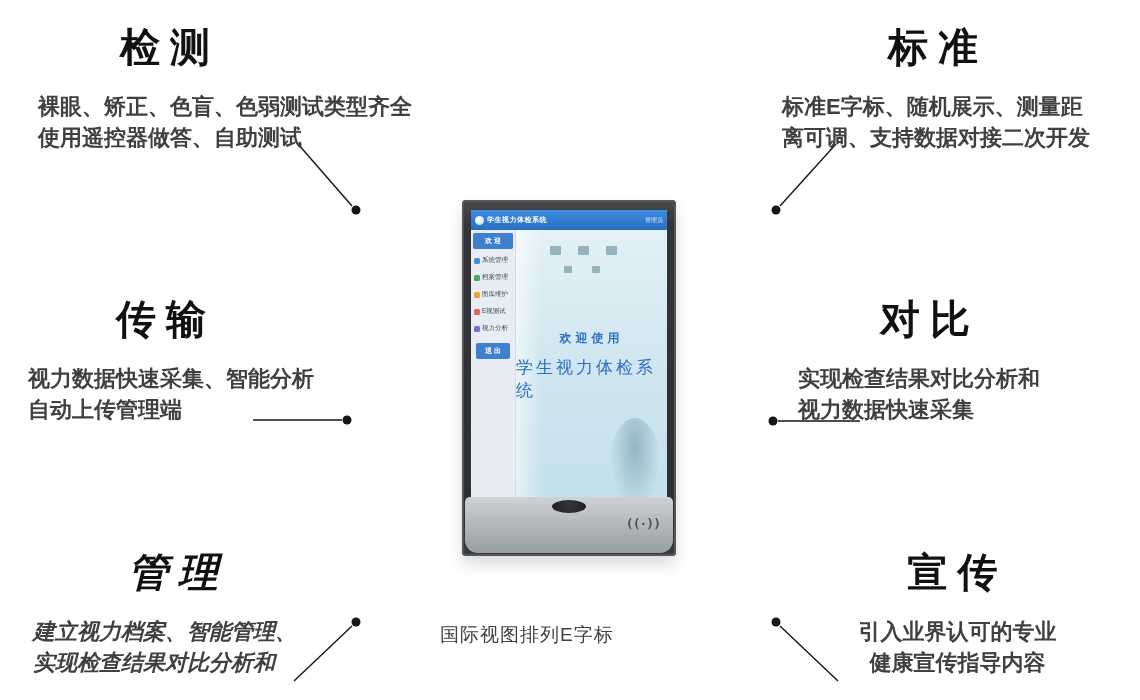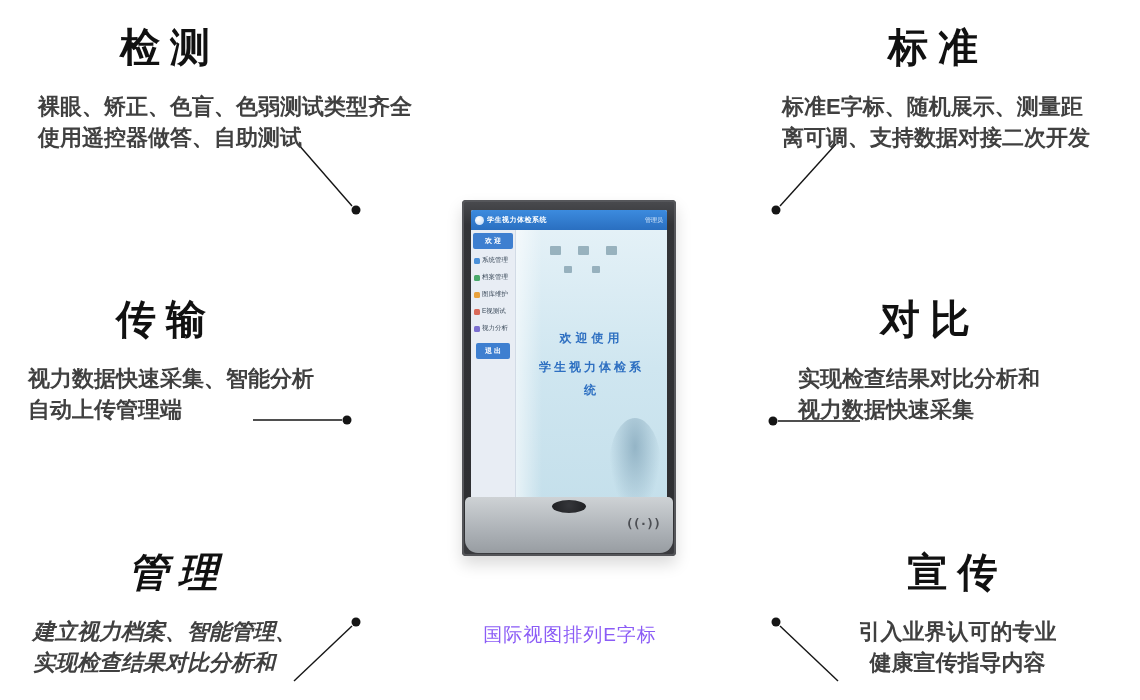--- a/index.html
+++ b/index.html
@@ -52,30 +52,30 @@
   .mark{position:absolute;background:#70919f;opacity:.65;border-radius:1px;}
   .mk1{top:16px;left:34px;width:11px;height:9px;}
   .mk2{top:16px;left:62px;width:11px;height:9px;}
   .mk3{top:16px;left:90px;width:11px;height:9px;}
   .mk4{top:36px;left:48px;width:8px;height:7px;}
   .mk5{top:36px;left:76px;width:8px;height:7px;}
   .fig{position:absolute;right:6px;bottom:24px;width:52px;height:96px;border-radius:50% 50% 40% 40%;
     background:radial-gradient(ellipse at 50% 30%,rgba(130,165,185,.75),rgba(130,165,185,0) 70%);}
   .scr-welcome-text{position:absolute;top:100px;left:0;width:100%;text-align:center;color:#2d6fc1;
     font-size:12px;font-weight:700;letter-spacing:4px;}
-  .scr-systitle{position:absolute;top:126px;left:0;width:100%;text-align:center;color:#2d6fc1;
-    font-size:12px;font-weight:700;letter-spacing:3px;line-height:23px;}
+  .scr-systitle{position:absolute;top:126px;left:0;width:100%;text-align:left;color:#2d6fc1;
+    font-size:17px;font-weight:400;letter-spacing:3px;line-height:23px;}
   .device-bottom{position:absolute;left:3px;right:3px;bottom:3px;height:56px;border-radius:5px 5px 13px 13px;
     background:linear-gradient(180deg,#ced2d5,#aaafb4 65%,#989da2);}
   .notch{position:absolute;top:3px;left:50%;transform:translateX(-50%);width:34px;height:13px;border-radius:50%;
     background:radial-gradient(circle at 50% 40%,#35363a,#1d1e21);}
   .nfc{position:absolute;right:13px;top:19px;color:#4b4e53;font-size:13px;font-weight:700;letter-spacing:-1px;
     font-family:"DejaVu Sans Mono","Liberation Mono",monospace;}
-  .caption{position:absolute;left:440px;top:622px;width:260px;text-align:center;font-size:19px;
-    color:#8b5cf6;letter-spacing:1px;}
+  .caption{position:absolute;left:440px;top:622px;width:260px;font-size:19px;
+    color:#404040;letter-spacing:1px;}
 </style>
 </head>
 <body>
 
 <div class="canvas">
 
   <svg class="connectors" width="1140" height="700" viewBox="0 0 1140 700">
     <g stroke="#151515" stroke-width="1.4" fill="#151515">
       <line x1="298" y1="144" x2="352" y2="206"></line>
       <circle cx="356" cy="210" r="4.5" stroke="none"></circle>

